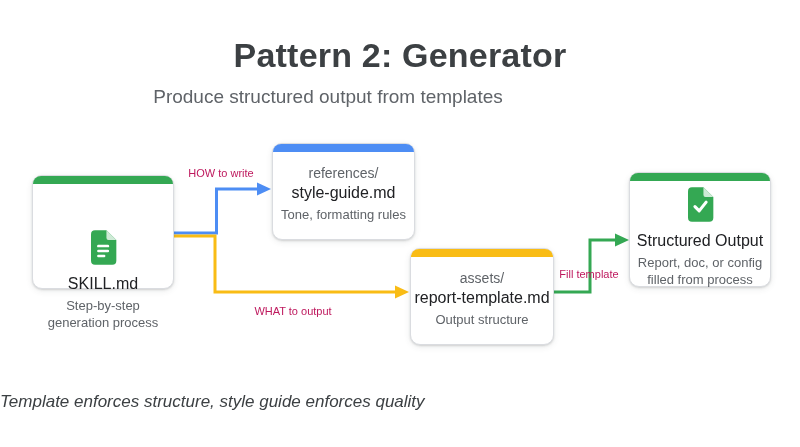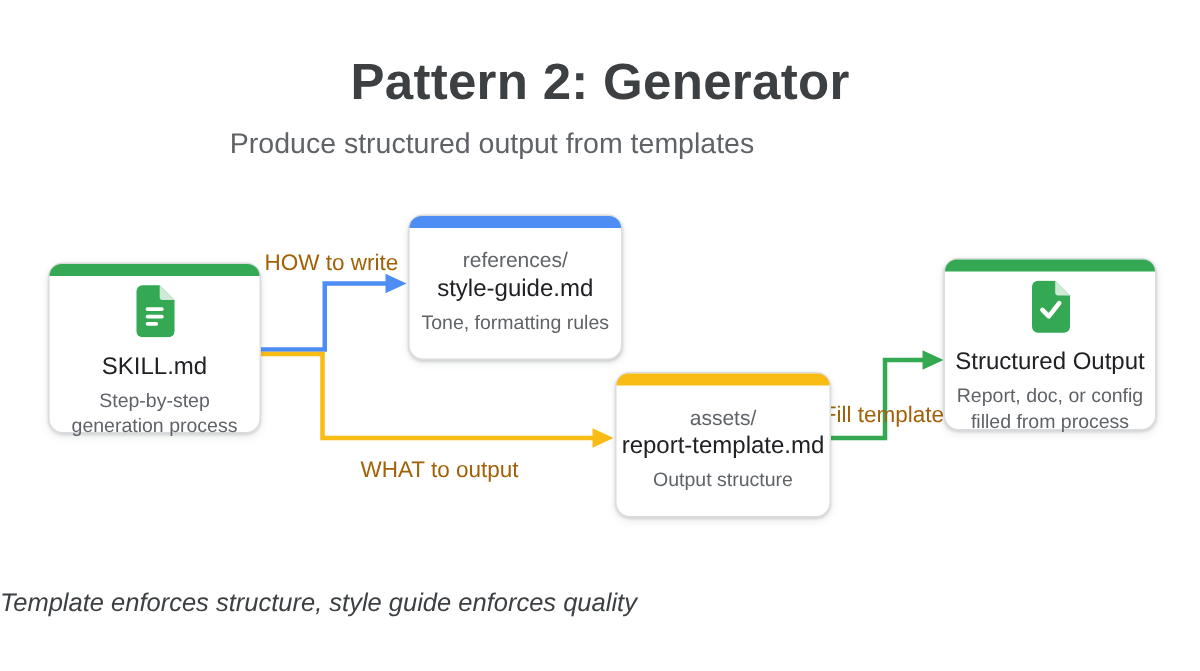--- a/index.html
+++ b/index.html
@@ -15,40 +15,40 @@
     position:absolute;left:0;top:86px;width:656px;
     text-align:center;font-size:19px;font-weight:400;color:#5f6368;
   }
   .caption{
     position:absolute;left:0;top:392px;width:800px;
     text-align:left;font-size:17px;font-style:italic;color:#3c4043;
   }
   .connectors{position:absolute;left:0;top:0;width:800px;height:447px;}
   .edge{fill:none;stroke-width:3;}
   .edge-label{
-    position:absolute;text-align:center;font-size:15px;color:#a16207;white-space:nowrap;
+    position:absolute;text-align:center;font-size:11px;color:#be185d;white-space:nowrap;
   }
   .node{
     position:absolute;background:#fff;border:1px solid #dadce0;border-radius:10px;
     box-shadow:0 1px 2px rgba(60,64,67,.18),0 2px 6px rgba(60,64,67,.10);
     display:flex;flex-direction:column;
   }
   .bar{height:8px;border-radius:9px 9px 0 0;flex:0 0 auto;}
   .bar-green{background:#34a853;}
   .bar-blue{background:#4d8df4;}
   .bar-yellow{background:#f9bc15;}
   .node-body{
     flex:1;display:flex;flex-direction:column;align-items:center;justify-content:center;
     text-align:center;padding:6px 4px 8px;
   }
   .node-icon{display:block;margin-bottom:6px;}
   .node-path{font-size:14px;color:#5f6368;margin-bottom:3px;}
   .node-title{font-size:16px;font-weight:500;color:#202124;white-space:nowrap;margin-bottom:4px;}
   .node-desc{font-size:13px;line-height:1.32;color:#5f6368;}
-  #node-skill{left:32px;top:175px;width:140px;height:112px;}
+  #node-skill{left:32px;top:175px;width:140px;height:112px;gap:40px;}
   #node-skill .node-desc{max-width:118px;}
   #node-references{left:272px;top:143px;width:141px;height:95px;}
   #node-assets{left:410px;top:248px;width:142px;height:95px;}
   #node-output{left:629px;top:172px;width:140px;height:113px;}
   #node-output .node-desc{max-width:132px;}
   #label-how{left:170px;top:167px;width:102px;}
   #label-what{left:233px;top:305px;width:120px;}
   #label-fill{left:547px;top:268px;width:84px;}
 </style>
 </head>

